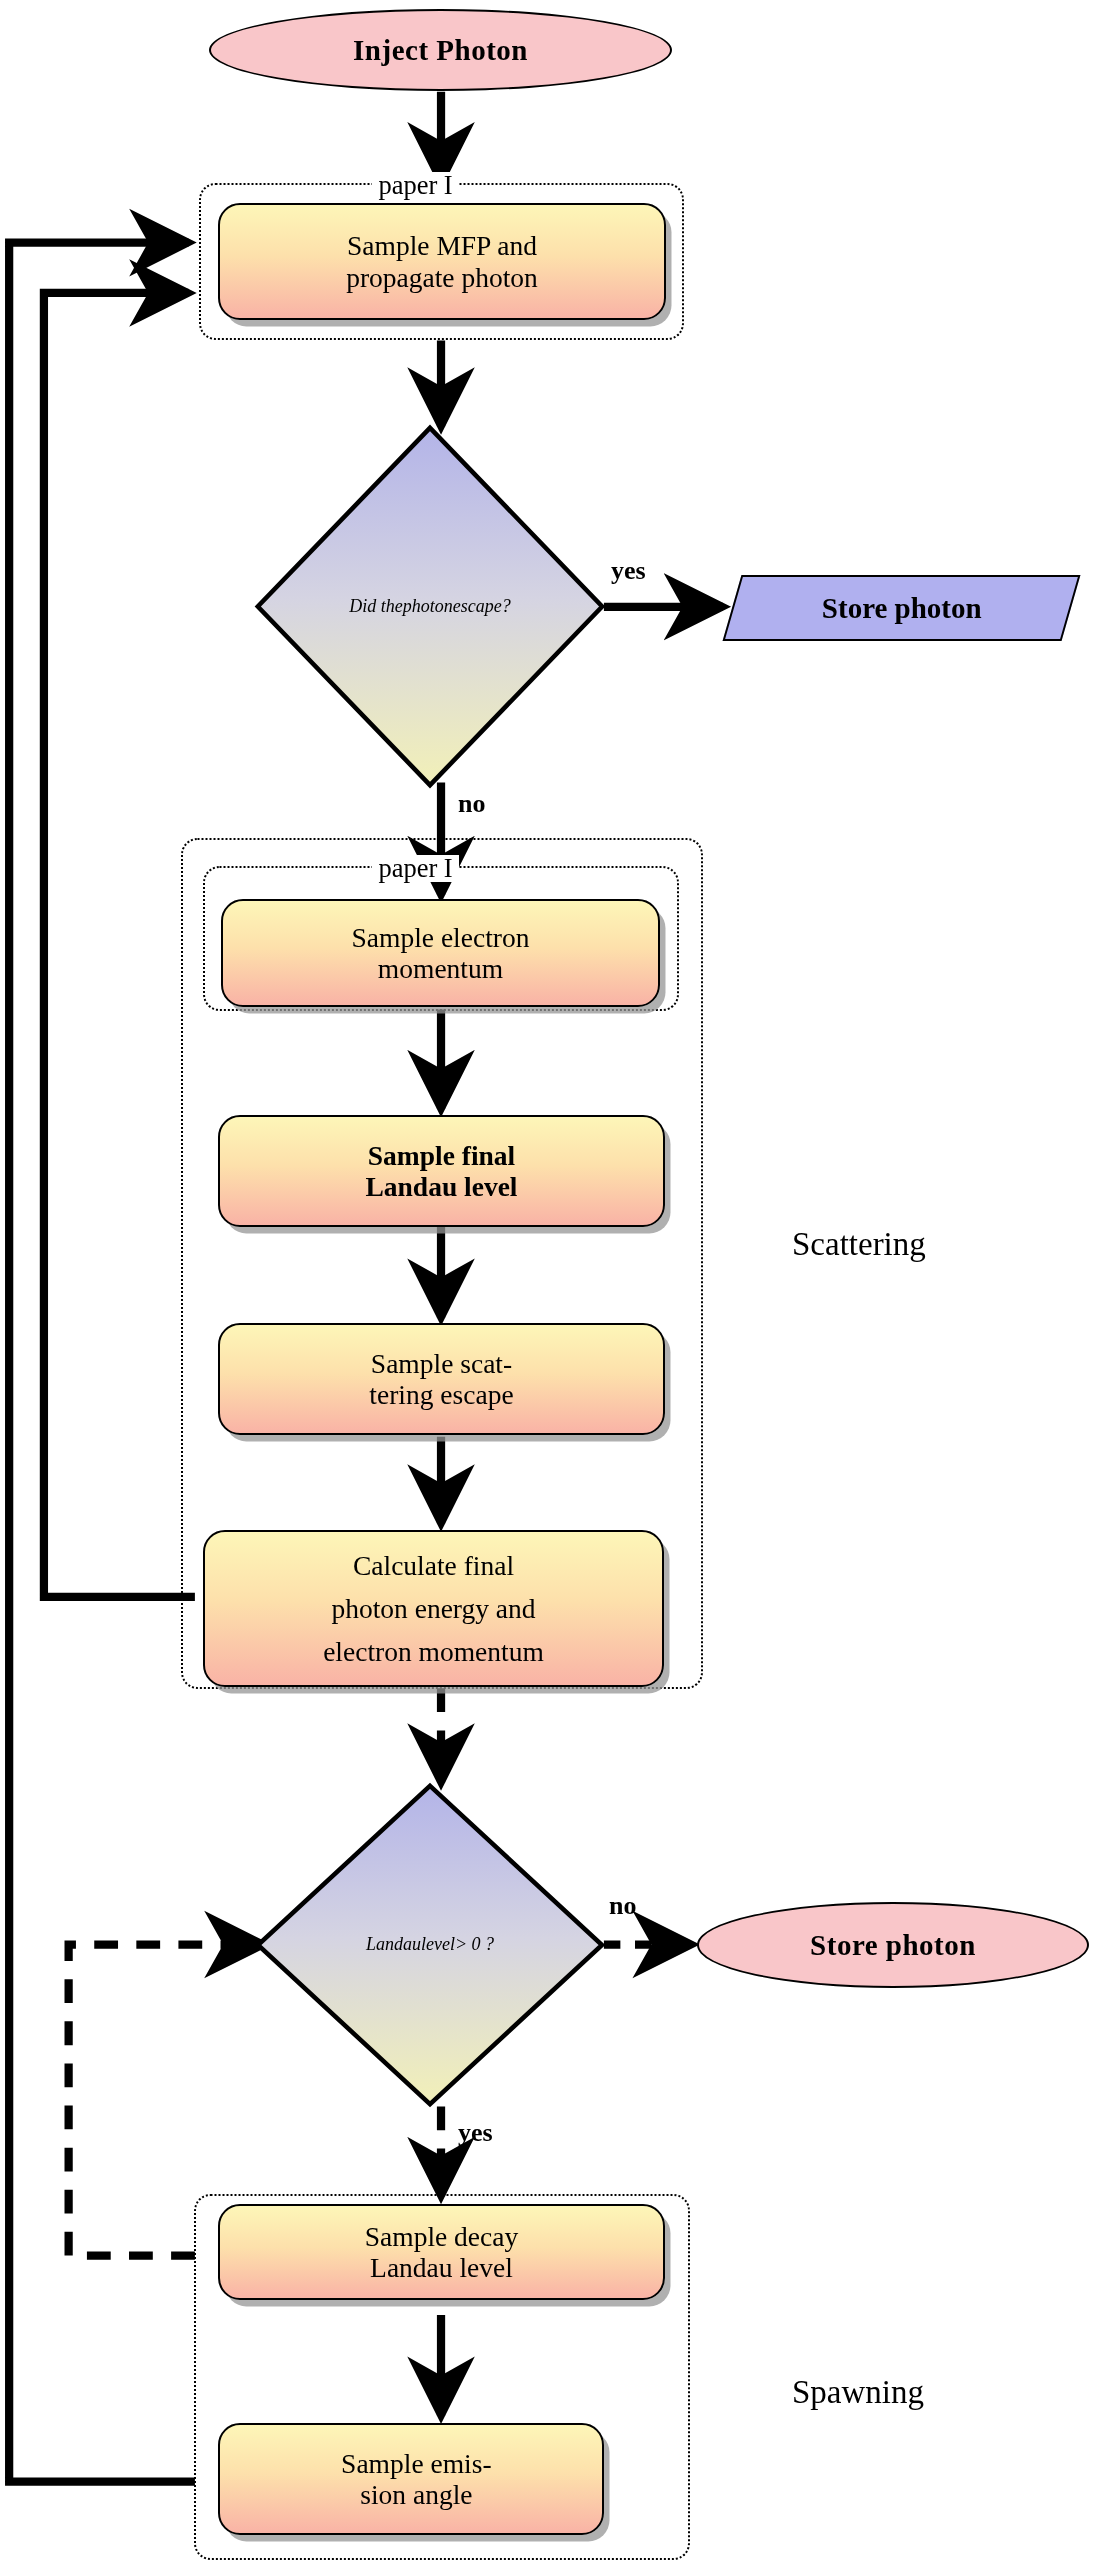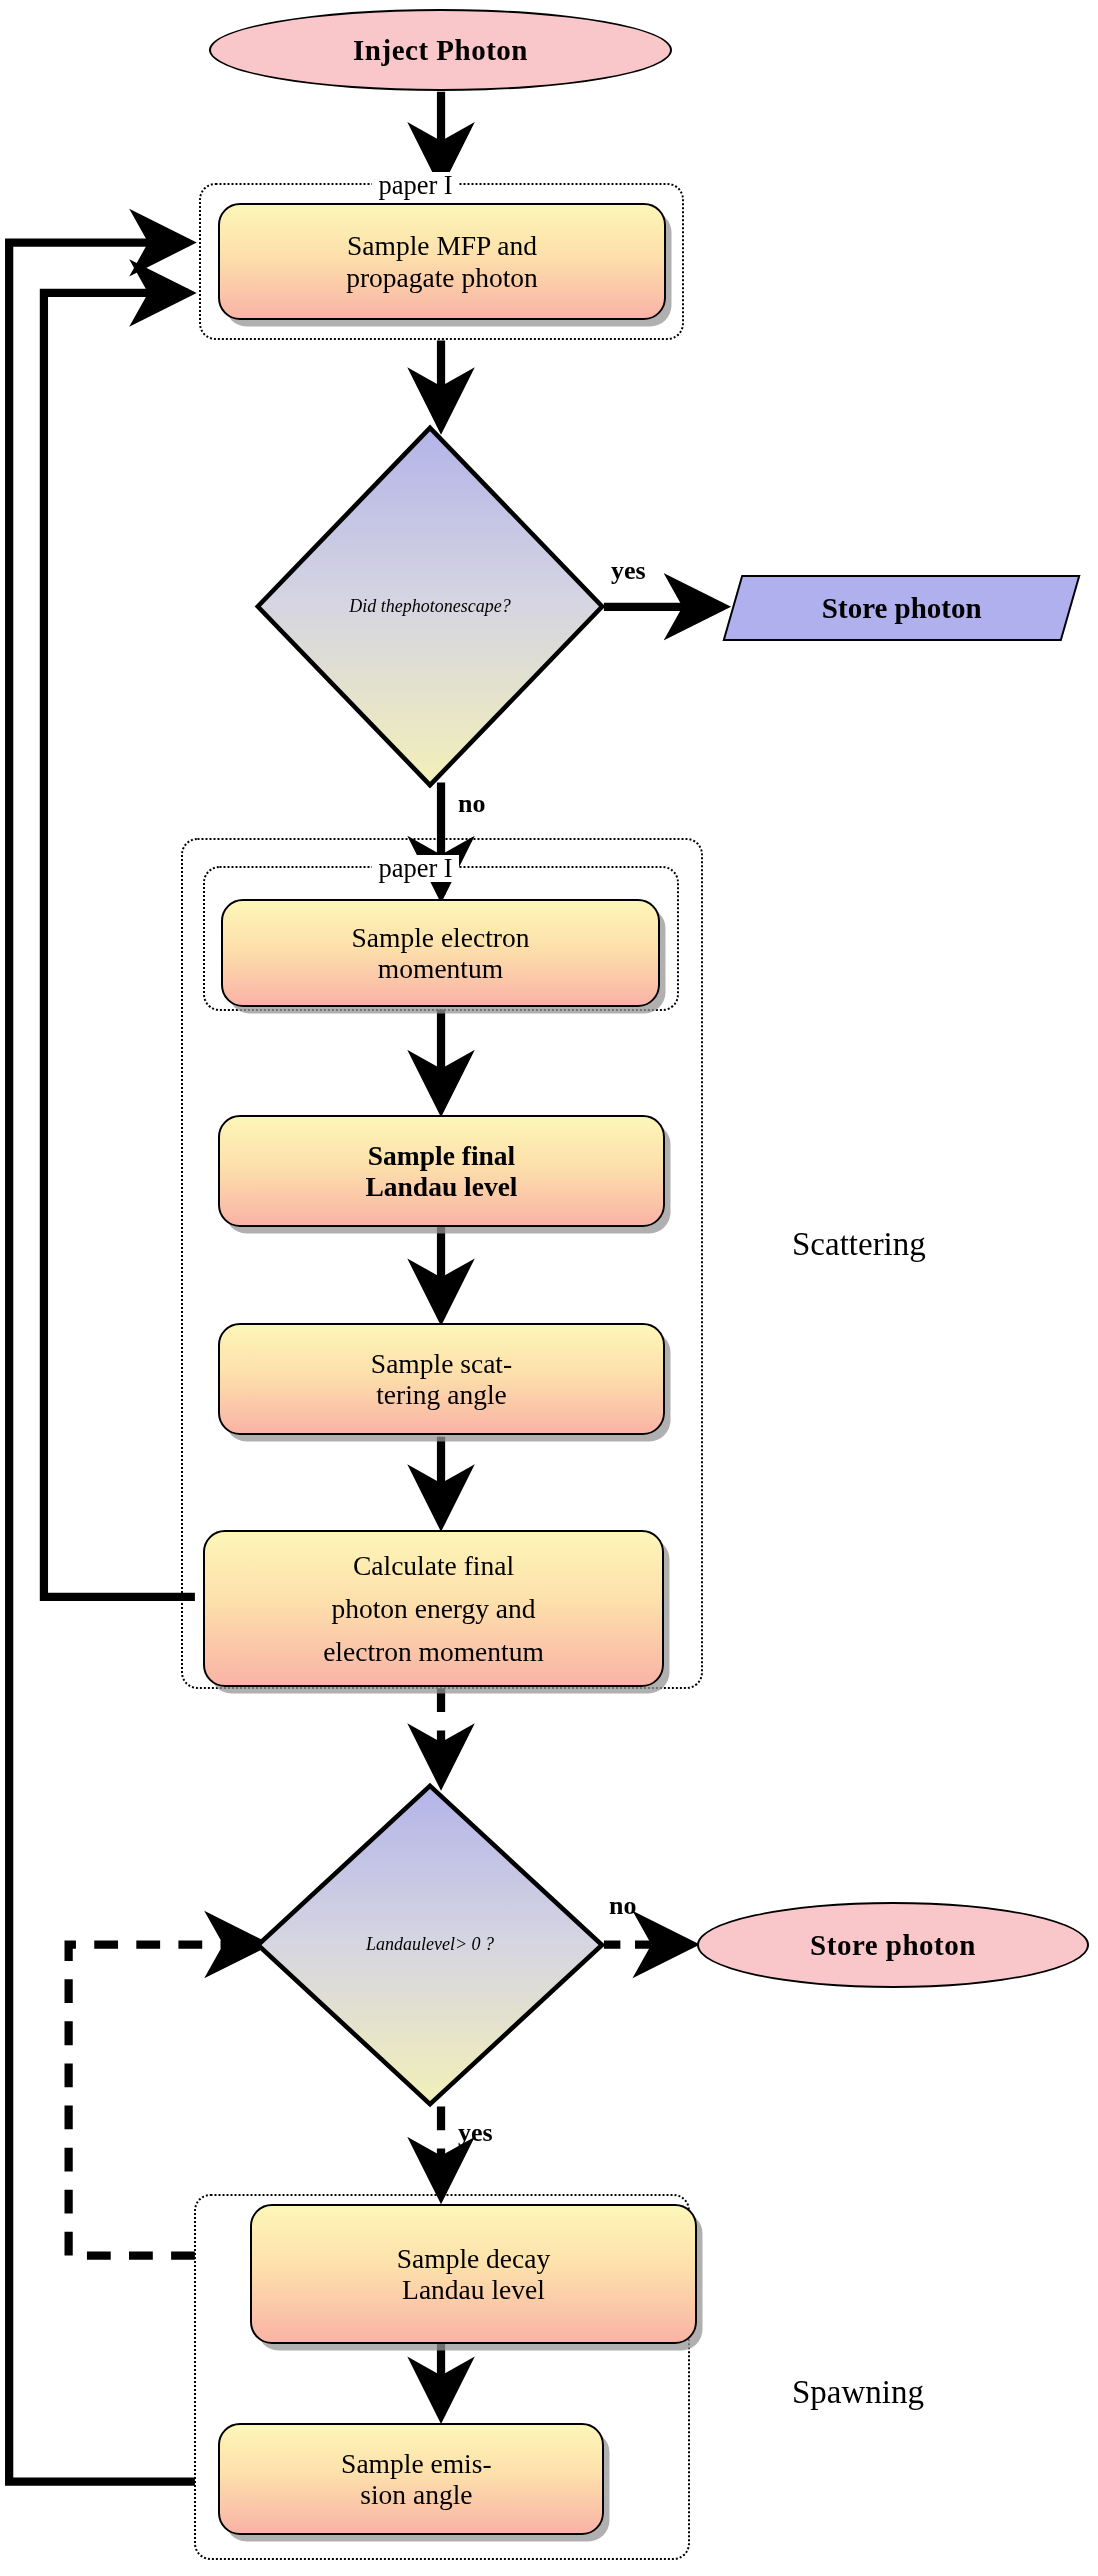--- a/index.html
+++ b/index.html
@@ -240,21 +240,21 @@
       <span>momentum</span>
     </div>
 
     <div class="node proc" style="left:218px; top:1115px; width:447px; height:112px; flex-direction:column;font-weight:bold;">
       <span>Sample final</span>
       <span>Landau level</span>
     </div>
 
     <div class="node proc" style="left:218px; top:1323px; width:447px; height:112px; flex-direction:column;">
       <span>Sample scat-</span>
-      <span>tering angle</span>
+      <span>tering escape</span>
     </div>
 
     <div class="node proc" style="left:203px; top:1530px; width:461px; height:157px; flex-direction:column;gap:12px;">
       <span>Calculate final</span>
       <span>photon energy and</span>
       <span>electron momentum</span>
     </div>
 
     <div class="diamond-wrap" style="left:256px; top:1784px; width:348px; height:322px;">
       <svg width="348" height="322" viewBox="0 0 380 352" xmlns="http://www.w3.org/2000/svg">
@@ -271,21 +271,21 @@
         <span>Landau</span>
         <span>level</span>
         <span>&gt; 0 ?</span>
       </div>
     </div>
 
     <div class="node term" style="left:697px; top:1902px; width:392px; height:86px;">
       <span>Store photon</span>
     </div>
 
-    <div class="node proc" style="left:218px; top:2204px; width:447px; height:140px; flex-direction:column;margin-left:32px;">
+    <div class="node proc" style="left:218px; top:2204px; width:447px; height:96px; flex-direction:column;">
       <span>Sample decay</span>
       <span>Landau level</span>
     </div>
 
     <div class="node proc" style="left:218px; top:2423px; width:386px; height:112px; flex-direction:column;padding-left:18px;">
       <span>Sample emis-</span>
       <span>sion angle</span>
     </div>
 
     <div class="edge-label" style="left:611px; top:556px;">yes</div>

